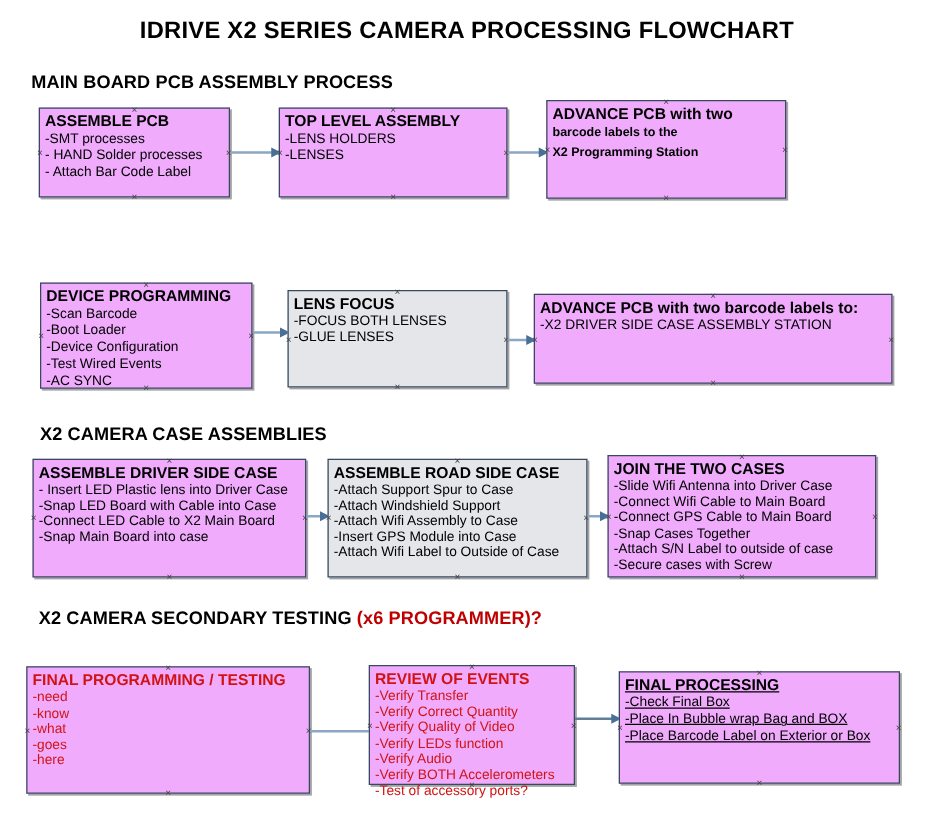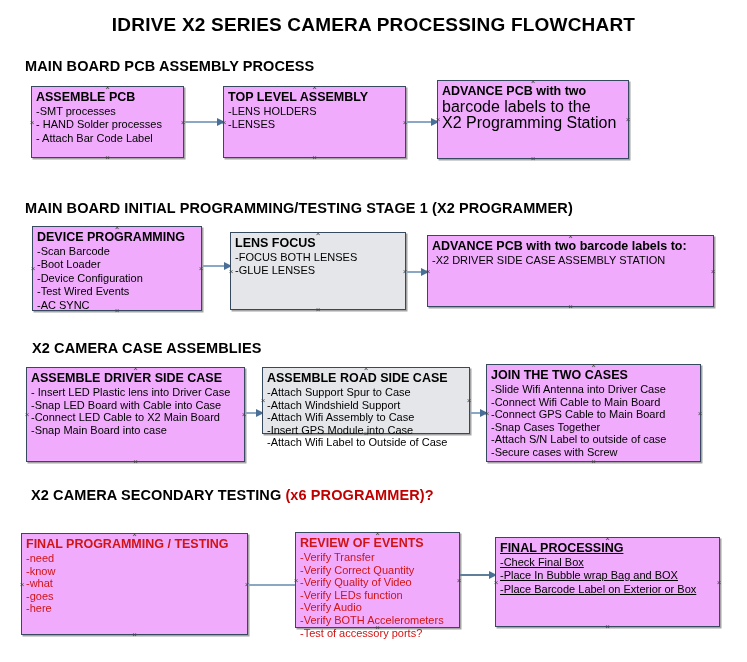--- a/index.html
+++ b/index.html
@@ -52,21 +52,21 @@
     white-space:nowrap;
   }
   .box .bx-line{
     font-size:11px;
     line-height:13.4px;
     color:#000;
     white-space:nowrap;
   }
   .box.red .bx-title{color:#d01414;}
   .box.red .bx-line{color:#d01414;}
-  .box.bold-body .bx-line{font-weight:normal;font-size:16px;line-height:15.5px;}
+  .box.bold-body .bx-line{font-weight:bold;font-size:10px;line-height:15.5px;}
   .box.tight .bx-line{line-height:12.6px;}
 
   
   .handle{
     position:absolute;
     width:7px;height:7px;
     margin-left:-3.5px;margin-top:-3.5px;
     color:#444;
     font-size:8px;
     line-height:7px;
@@ -137,23 +137,20 @@
   <div class="box bold-body" style="left:437px;top:80px;width:192px;height:79px;">
     <div class="bx-title">ADVANCE PCB with two</div>
     <div class="bx-line">barcode labels to the</div>
     <div class="bx-line"> X2 Programming Station</div>
     <div class="handle" style="left:50%;top:0;"></div>
     <div class="handle" style="left:50%;top:100%;"></div>
     <div class="handle" style="left:0;top:50%;"></div>
     <div class="handle" style="left:100%;top:50%;"></div>
   </div>
 
-  <div class="section-head" style="left:25px;top:200px;">
-    <span>MAIN BOARD INITIAL PROGRAMMING/TESTING STAGE 1 (X2 PROGRAMMER)</span>
-  </div>
 
   <div class="box" style="left:32px;top:226px;width:170px;height:85px;">
     <div class="bx-title">DEVICE PROGRAMMING</div>
     <div class="bx-line">-Scan Barcode</div>
     <div class="bx-line">-Boot Loader</div>
     <div class="bx-line">-Device Configuration</div>
     <div class="bx-line">-Test Wired Events</div>
     <div class="bx-line">-AC SYNC</div>
     <div class="handle" style="left:50%;top:0;"></div>
     <div class="handle" style="left:50%;top:100%;"></div>
@@ -201,21 +198,21 @@
     <div class="handle" style="left:50%;top:0;"></div>
     <div class="handle" style="left:50%;top:100%;"></div>
     <div class="handle" style="left:0;top:50%;"></div>
     <div class="handle" style="left:100%;top:50%;"></div>
   </div>
 
   <div class="conn" style="left:245px;top:412px;width:18px;">
     <span class="arrow"></span>
   </div>
 
-  <div class="box tight gray" style="left:262px;top:367px;width:208px;height:67px;">
+  <div class="box tight gray" style="left:262px;top:367px;width:208px;height:95px;">
     <div class="bx-title">ASSEMBLE ROAD SIDE CASE</div>
     <div class="bx-line">-Attach Support Spur to Case</div>
     <div class="bx-line">-Attach Windshield Support</div>
     <div class="bx-line">-Attach Wifi Assembly to Case</div>
     <div class="bx-line">-Insert GPS Module into Case</div>
     <div class="bx-line">-Attach Wifi Label to Outside of Case</div>
     <div class="handle" style="left:50%;top:0;"></div>
     <div class="handle" style="left:50%;top:100%;"></div>
     <div class="handle" style="left:0;top:50%;"></div>
     <div class="handle" style="left:100%;top:50%;"></div>

